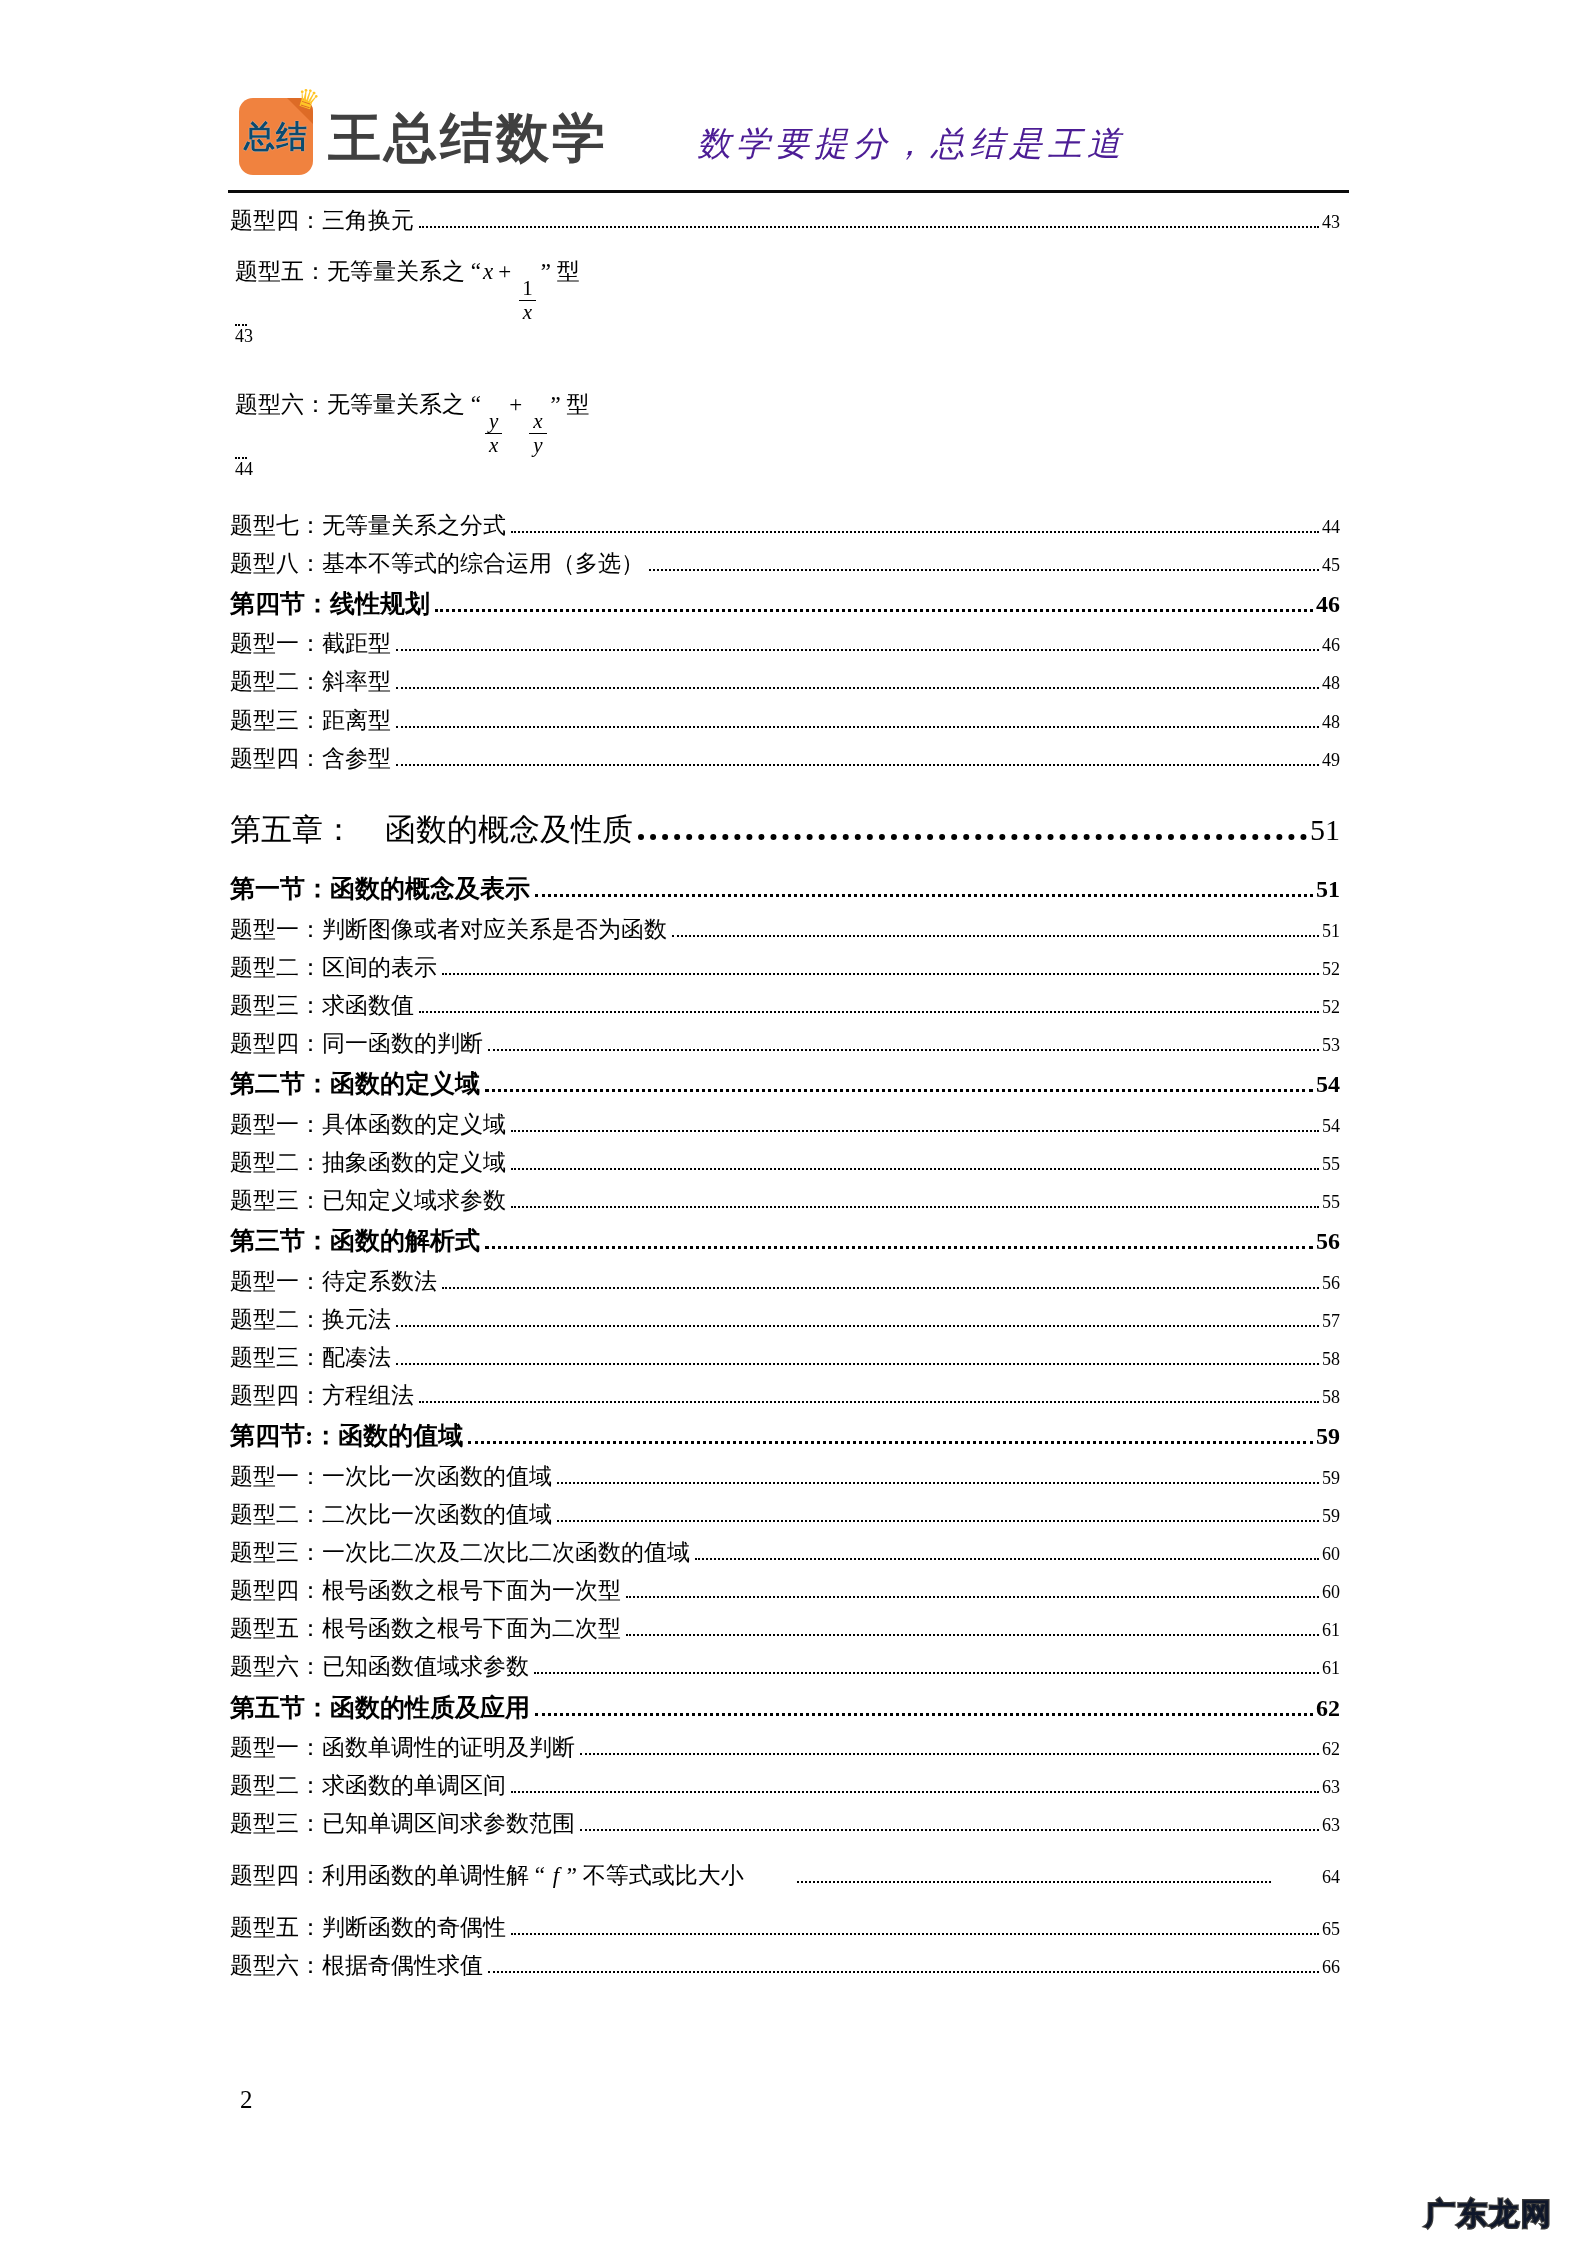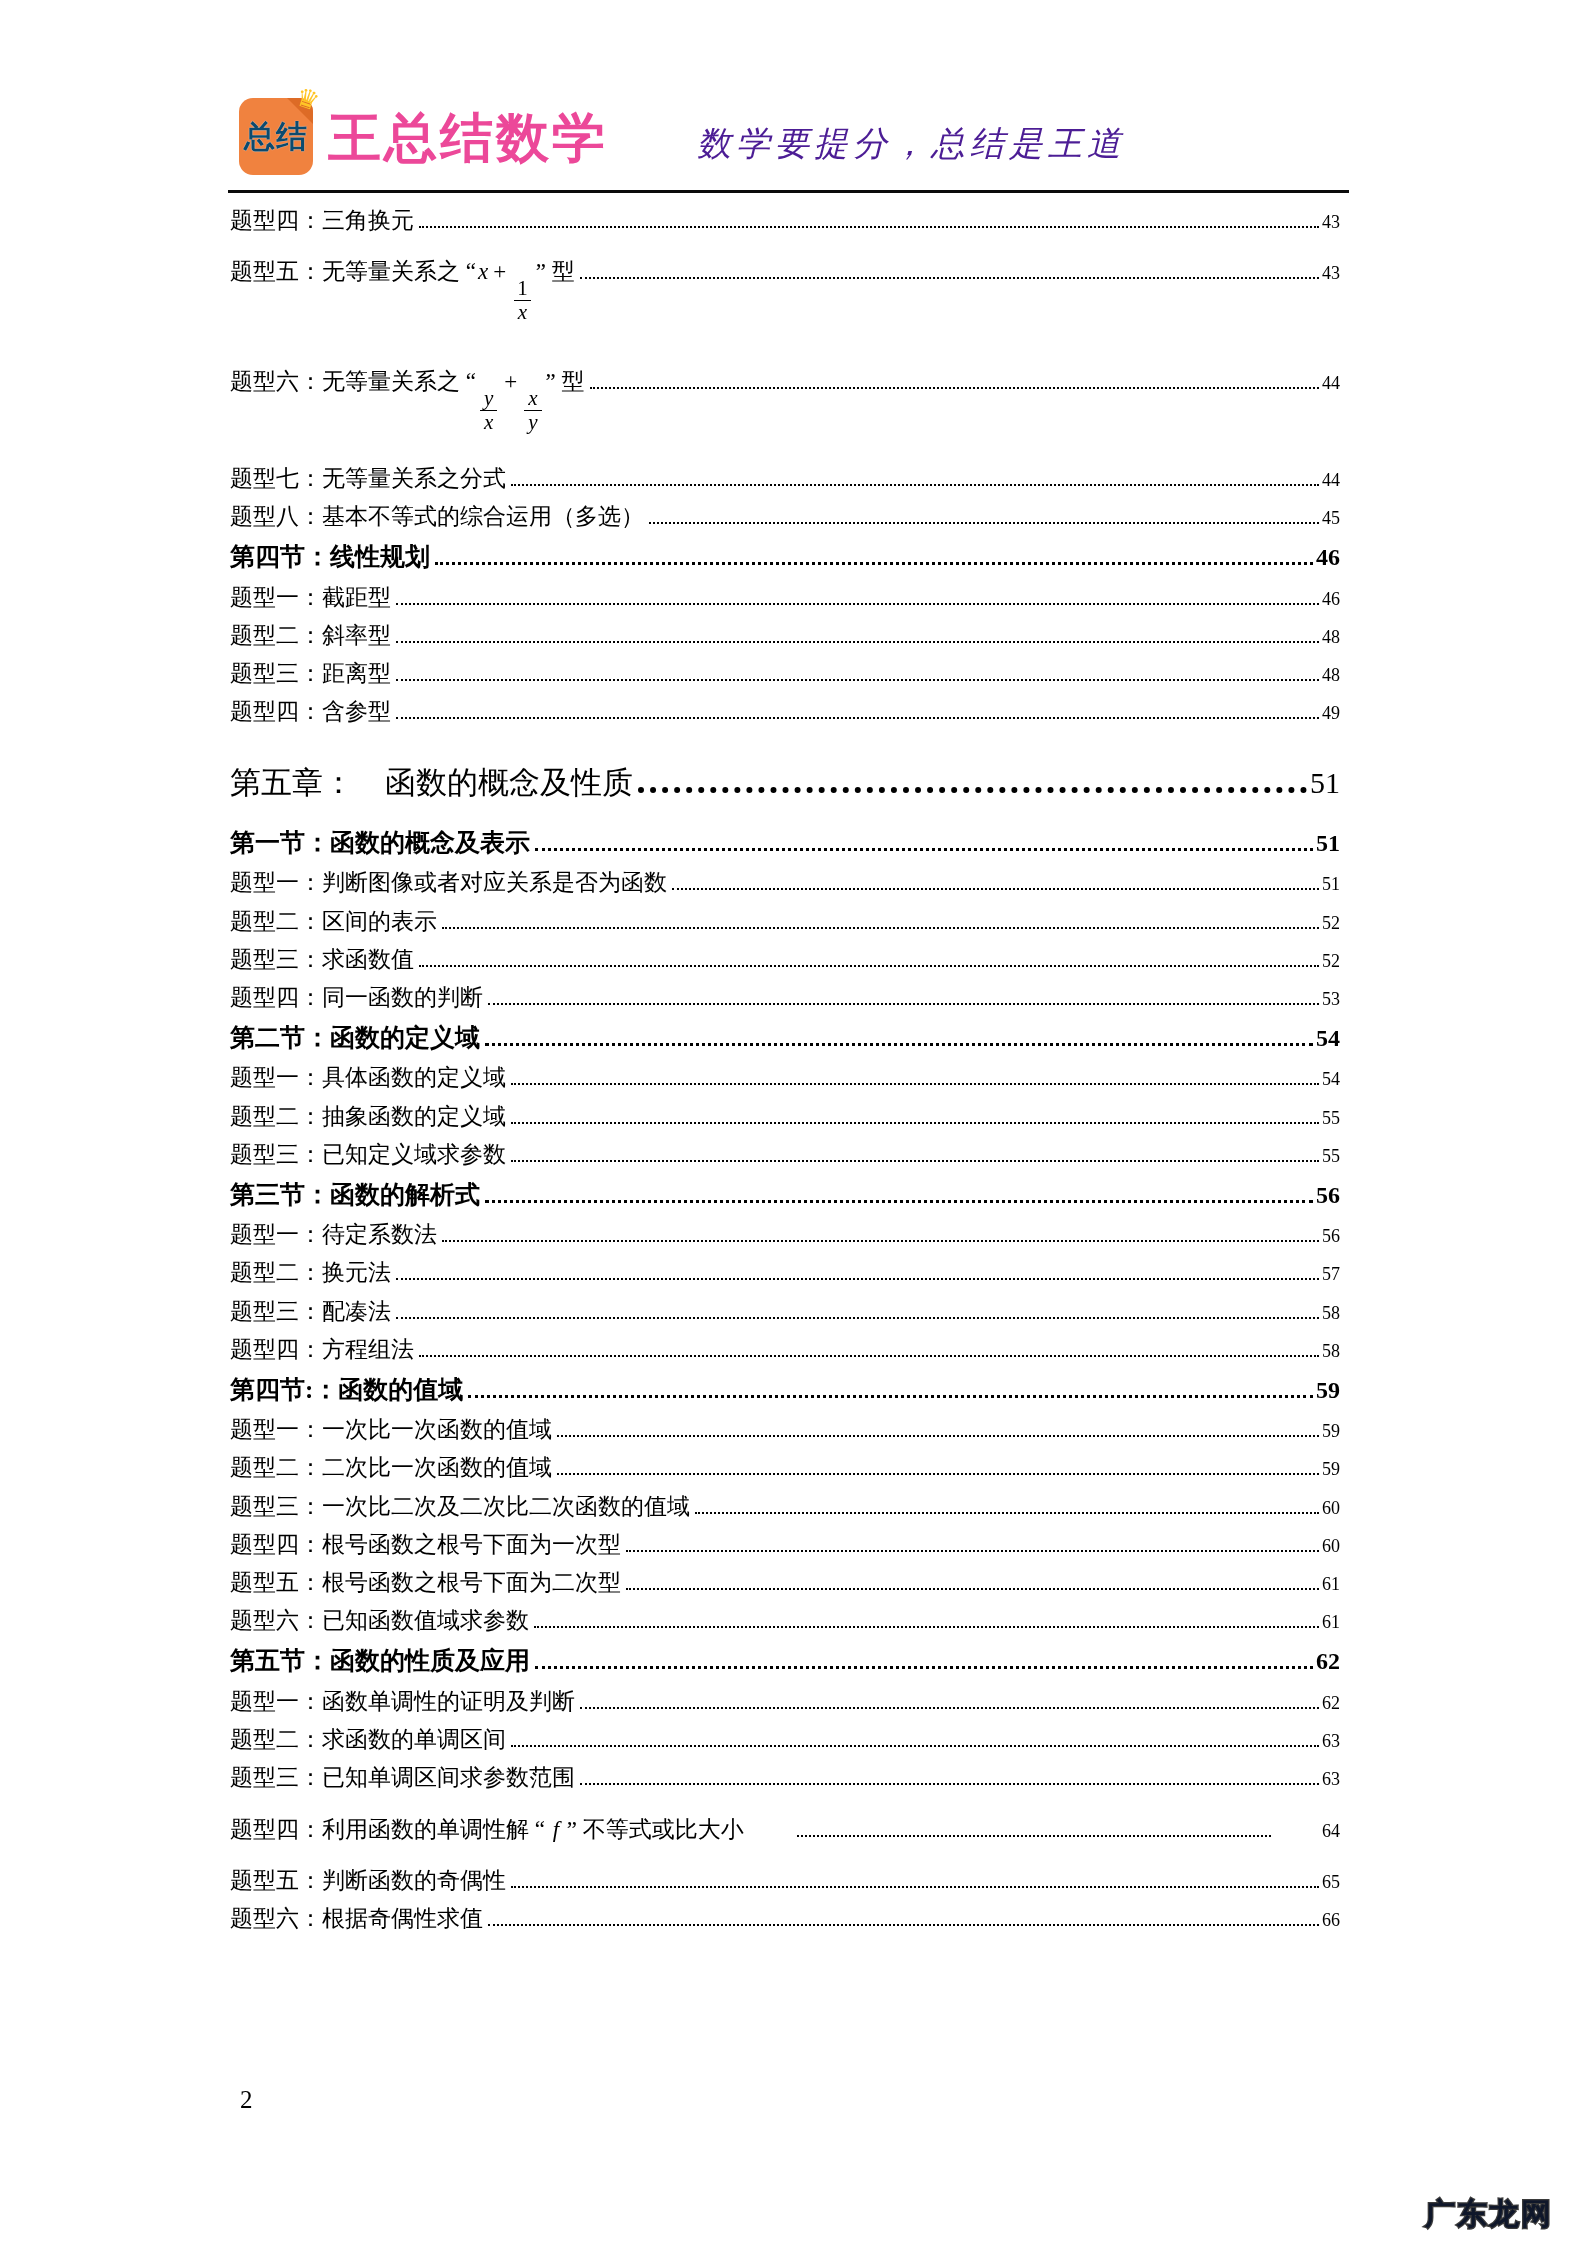--- a/index.html
+++ b/index.html
@@ -26,40 +26,40 @@
     text-shadow:0 0 1px #fff;
   }
   .crown {
     position:absolute; right:-6px; top:-14px; color:#FFC527; font-size:26px;
     transform:rotate(18deg); z-index:2;
     font-family:"DejaVu Sans",sans-serif;
   }
   .brand-name {
     position:absolute; left:328px; top:103px;
     font-family:"Liberation Sans","DejaVu Sans",sans-serif;
-    font-weight:bold; font-size:53px; color:#ec4899; letter-spacing:3px;
+    font-weight:bold; font-size:53px; color:#404040; letter-spacing:3px;
     white-space:nowrap;
   }
   .tagline {
     position:absolute; left:697px; top:121px;
     font-size:34px; font-style:italic; letter-spacing:5px; color:#4c1d95;
     white-space:nowrap;
   }
   .header-rule {
     position:absolute; left:228px; top:190px; width:1121px; height:3px;
     background:#0b0b0b;
   }
 
   
   .toc { position:absolute; left:230px; top:202px; width:1110px; }
   .toc-row { display:flex; align-items:baseline; font-size:23px; line-height:1.18; }
   .toc-row.item    { padding:5px 0 6px; }
   .toc-row.section { font-weight:bold; font-size:25px; padding:6px 0 7px; }
   .toc-row.chapter { font-weight:normal; font-size:31px; margin-top:26px; margin-bottom:12px; padding:8px 0; }
-  .toc-row.math    { padding-top:18px; padding-bottom:26px; }
+  .toc-row.math    { padding-top:18px; padding-bottom:26px;flex-direction:column; }
   .toc-row.spaced  { padding-top:19px; padding-bottom:19px;gap:48px; }
 
   .toc-label { white-space:nowrap; }
   .dots {
     flex:1; min-width:12px; height:0; display:inline-block;
     border-bottom:2.5px dotted #000; margin:0 3px 0 5px;
   }
   .toc-row.section .dots { border-bottom-width:3.5px; }
   .toc-row.chapter .dots { border-bottom-width:6px; }
   .pg { white-space:nowrap; }

